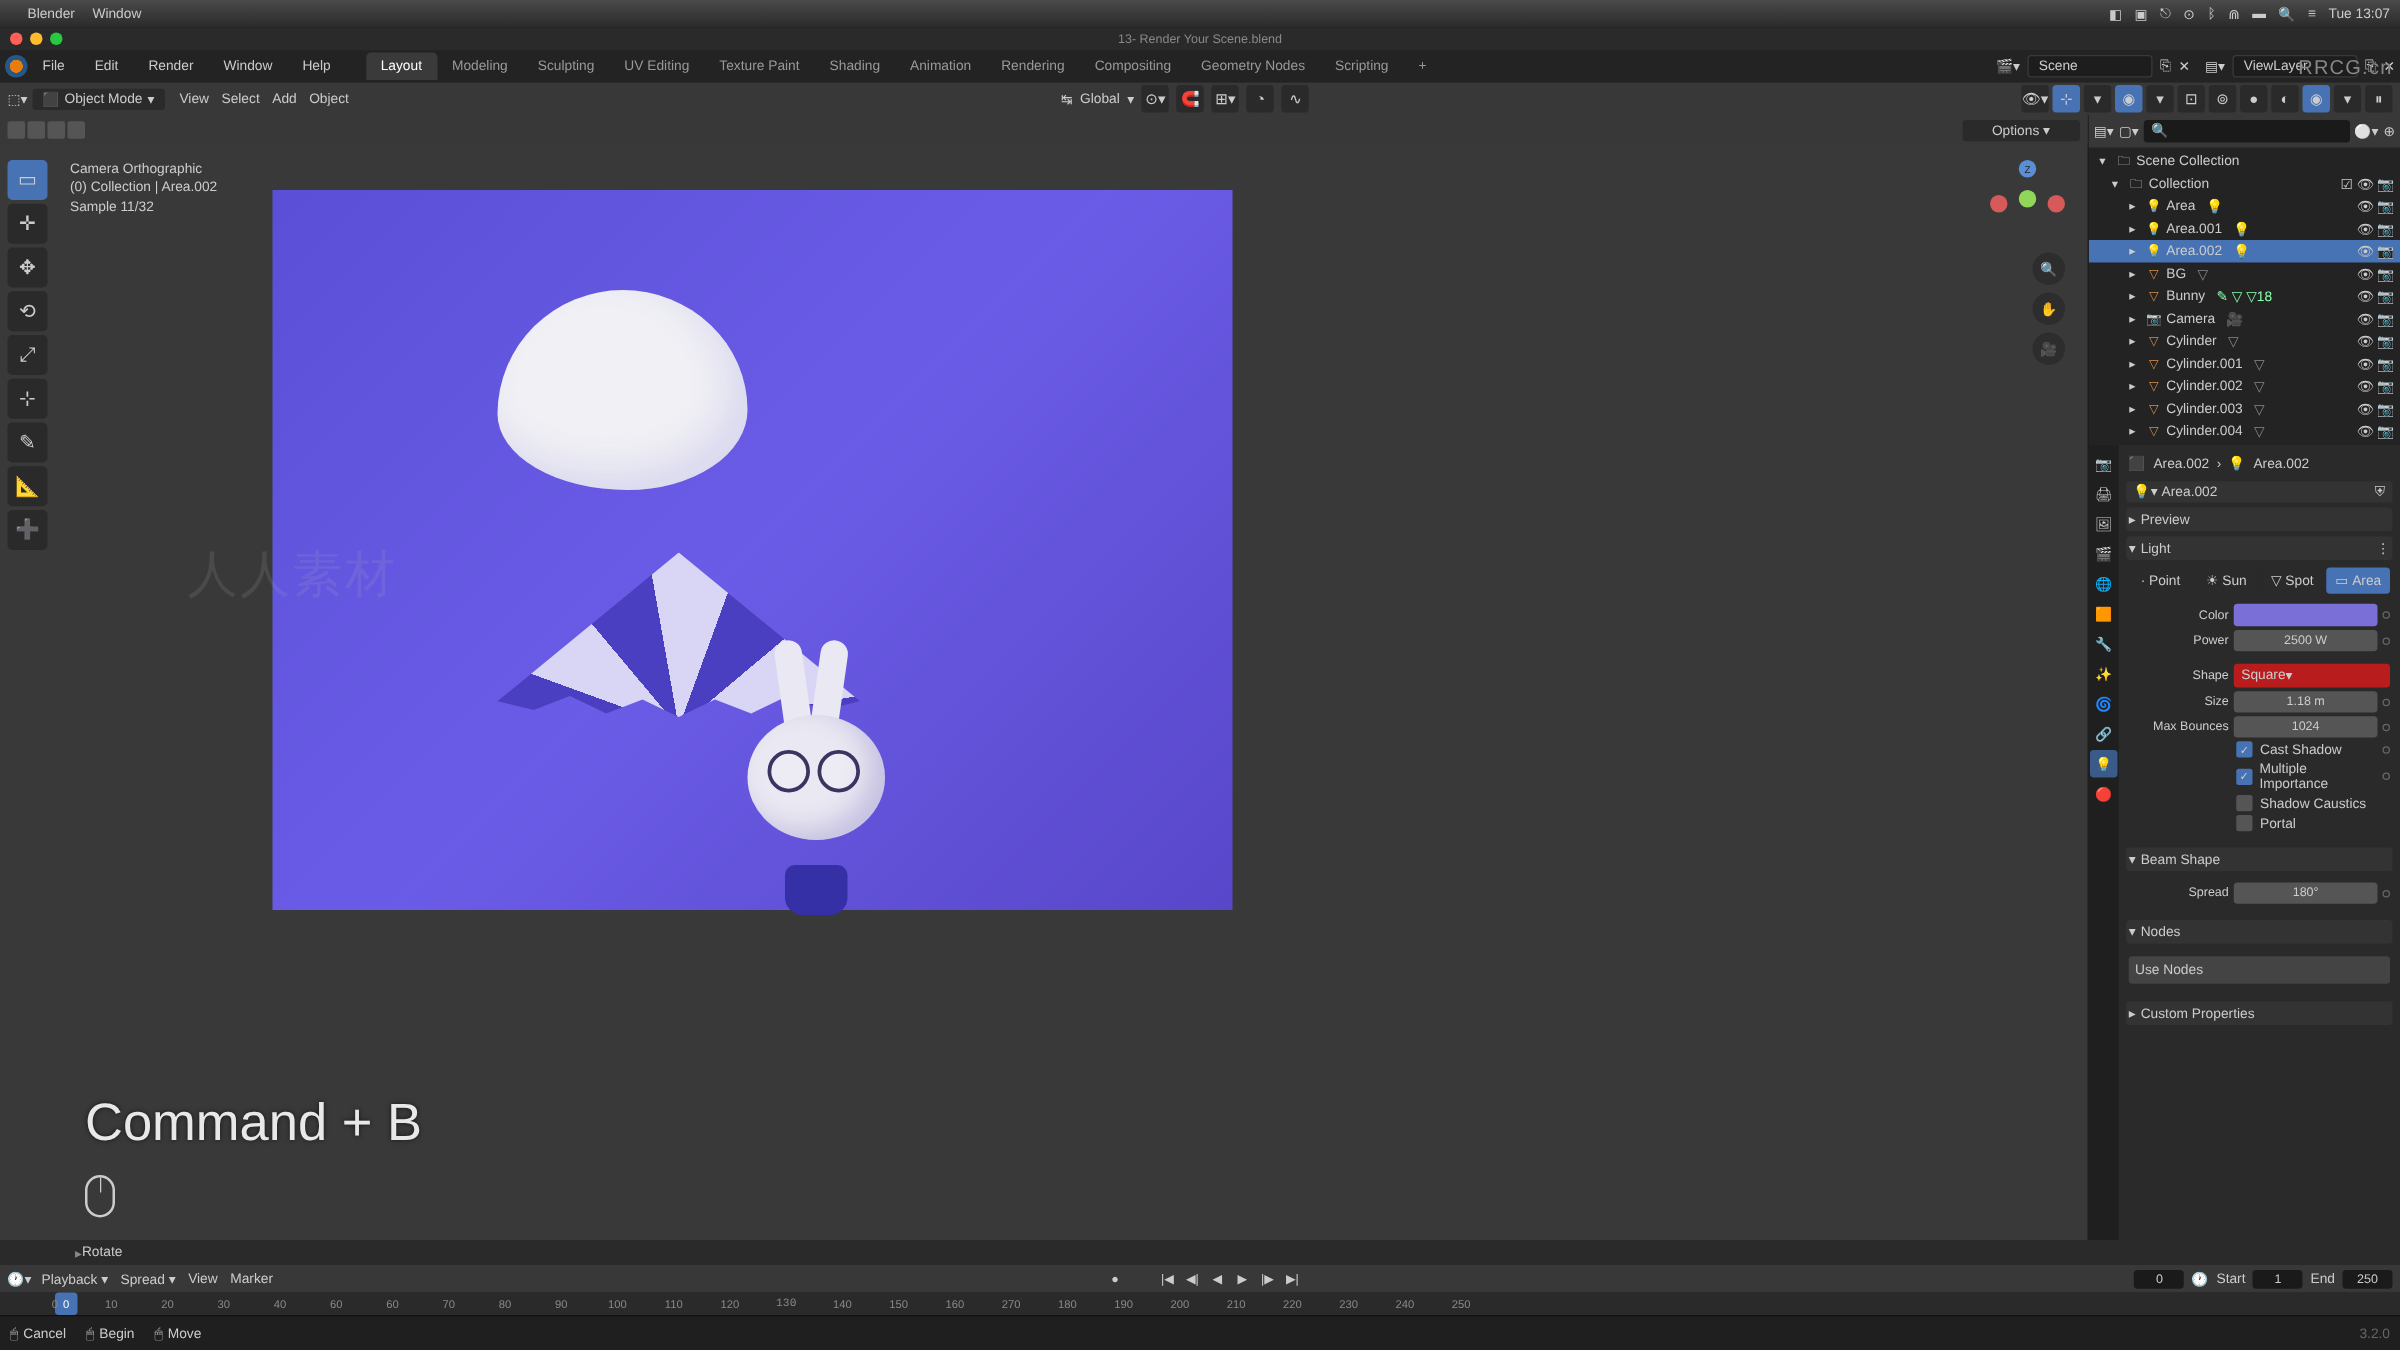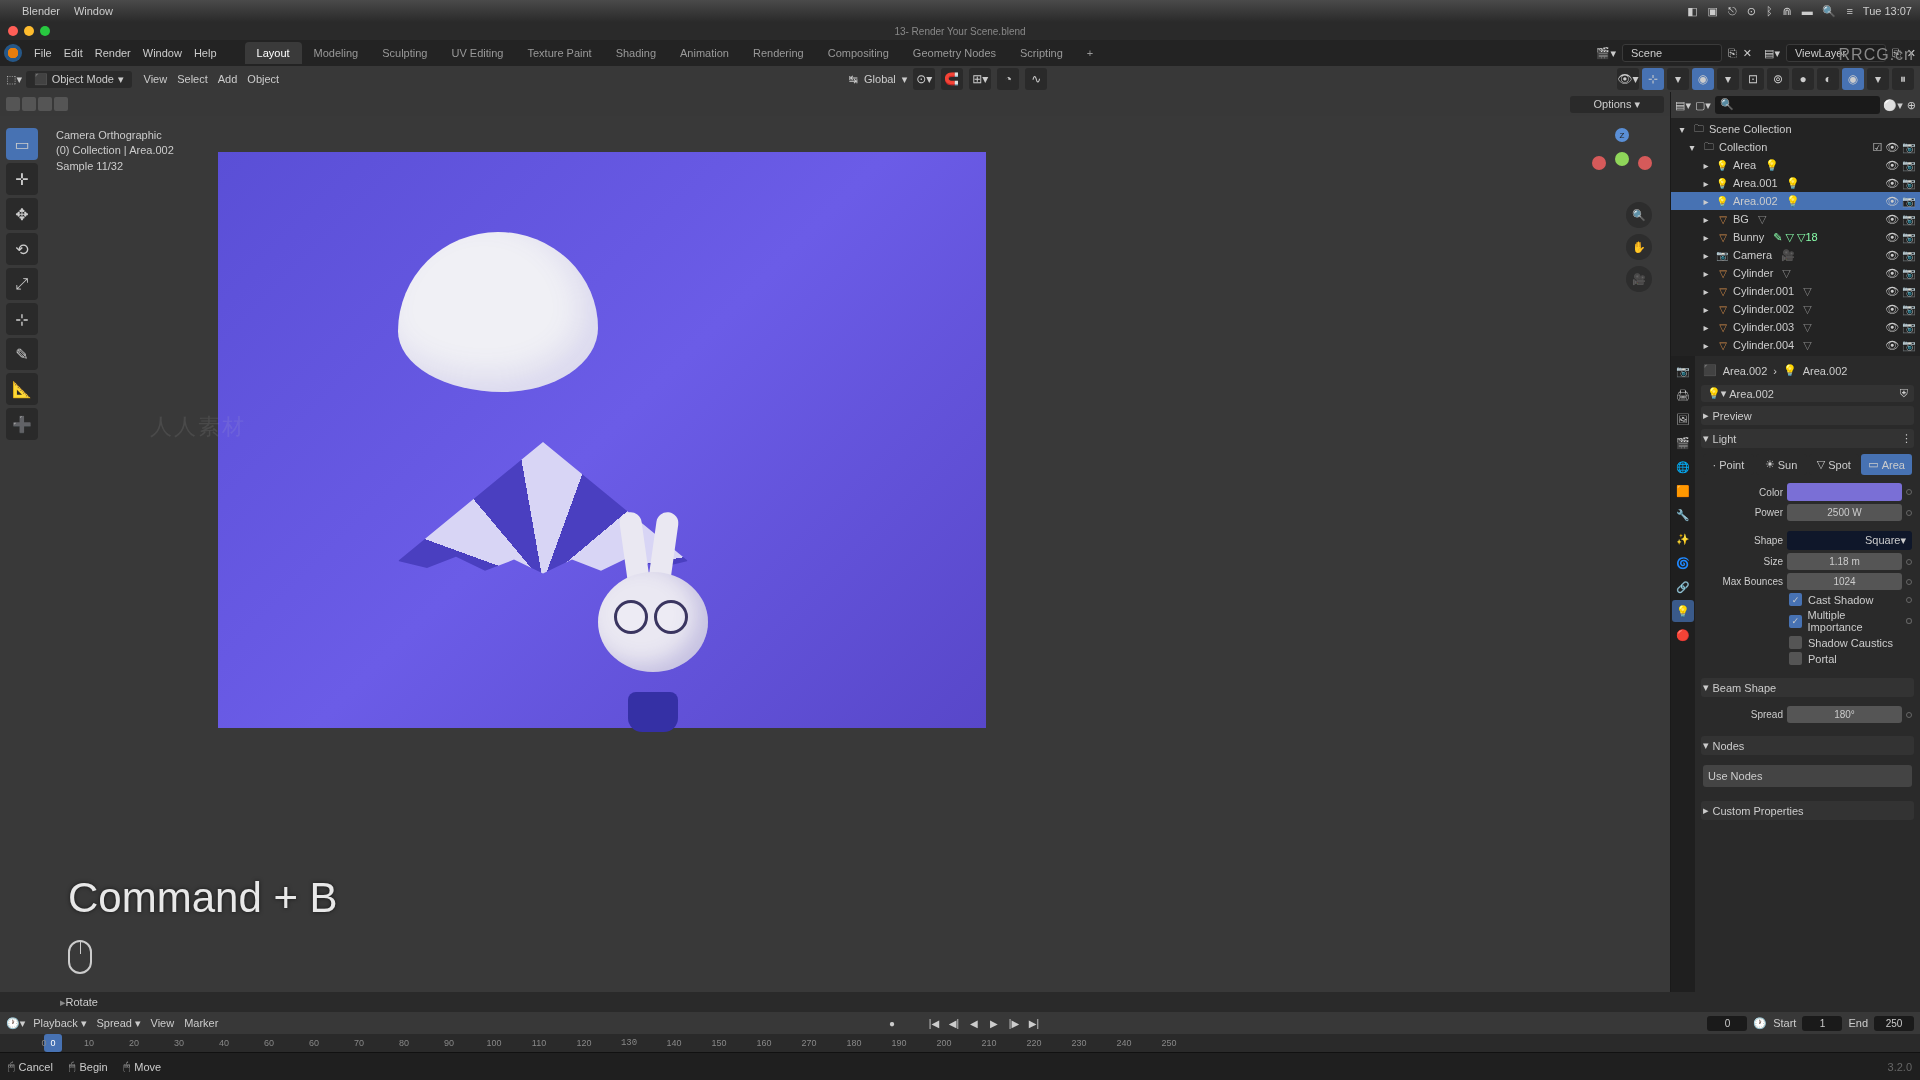--- a/index.html
+++ b/index.html
@@ -7,21 +7,21 @@
 .mac-menubar{height:22px;background:linear-gradient(180deg,#4a4a4a,#2a2a2a);display:flex;align-items:center;padding:0 8px;justify-content:space-between}
 .mac-left{display:flex;gap:14px;align-items:center}
 .mac-right{display:flex;gap:10px;align-items:center;font-size:10px}
 .apple-icon{font-size:13px}
 .titlebar{height:18px;background:#2a2a2a;display:flex;align-items:center;padding-left:8px;gap:6px;position:relative}
 .traffic{display:flex;gap:6px}
 .dot{width:10px;height:10px;border-radius:50%}
 .dot.r{background:#ff5f57}.dot.y{background:#febc2e}.dot.g{background:#28c840}
 .titlebar-title{position:absolute;left:50%;transform:translateX(-50%);font-size:10px;color:#888}
 .topbar{height:26px;background:#232323;display:flex;align-items:center;padding:0 4px;gap:2px}
-.topbar-menu{display:flex;padding-left:4px}
+.topbar-menu{display:flex;gap:12px;padding-left:4px}
 .topbar-menu span{padding:4px 6px}
 .workspace-tabs{display:flex;margin-left:20px}
 .ws-tab{padding:5px 12px;color:#999}
 .ws-tab.active{background:#3a3a3a;color:#fff;border-radius:4px 4px 0 0}
 .topbar-right{margin-left:auto;display:flex;gap:6px;align-items:center}
 .scene-input{background:#1d1d1d;border:1px solid #3a3a3a;padding:2px 8px;border-radius:3px;width:100px}
 .header-bar{height:26px;background:#383838;display:flex;align-items:center;padding:0 6px;gap:4px}
 .mode-select{background:#2a2a2a;padding:2px 8px;border-radius:3px;display:flex;align-items:center;gap:4px}
 .header-menu{display:flex;gap:10px;margin-left:8px}
 .header-center{margin-left:auto;margin-right:auto;display:flex;gap:6px;align-items:center}
@@ -107,21 +107,21 @@
 .tl-right{display:flex;gap:6px;align-items:center}
 .frame-input{background:#1a1a1a;padding:2px 10px;border-radius:3px;font-size:10px;min-width:40px;text-align:center}
 .tick-row{height:18px;background:#2a2a2a;position:relative;display:flex;align-items:center}
 .tick{position:absolute;font-size:9px;color:#888;transform:translateX(-50%)}
 .playhead{position:absolute;left:44px;top:0;width:18px;height:18px;background:#4772b3;border-radius:3px;display:flex;align-items:center;justify-content:center;font-size:9px;color:#fff}
 
 .statusbar{height:28px;background:#1f1f1f;display:flex;align-items:center;padding:0 8px;gap:16px;border-top:1px solid #111}
 .status-item{display:flex;align-items:center;gap:4px;font-size:10px}
 .status-right{margin-left:auto;color:#666}
 .watermark{position:absolute;right:6px;top:24px;color:#888;font-size:16px;z-index:10;letter-spacing:1px}
-.wm2{position:absolute;left:150px;top:320px;color:rgba(200,200,200,0.12);font-size:22px;z-index:2;letter-spacing:2px}
+.wm2{position:absolute;left:150px;top:340px;color:rgba(200,200,200,0.12);font-size:40px;z-index:2;letter-spacing:2px}
 </style>
 </head>
 <body>
 
 <div class="mac-menubar">
   <div class="mac-left">
     <span class="apple-icon"></span>
     <span>Blender</span>
     <span>Window</span>
   </div>
@@ -492,21 +492,21 @@
                 <div class="prop-value prop-color"></div>
                 <span class="prop-dot"></span>
               </div>
             <div class="prop-row">
                 <span class="prop-label">Power</span>
                 <div class="prop-value">2500 W</div>
                 <span class="prop-dot"></span>
               </div>
             <div class="prop-row" style="margin-top:10px">
                 <span class="prop-label">Shape</span>
-                <div class="prop-value" style="background:#0f172a;text-align:left;display:flex;justify-content:flex-end">
+                <div class="prop-value" style="background:#b91c1c;text-align:left;display:flex;justify-content:flex-start">
                   <span>Square</span>
                   <span>▾</span>
                 </div>
               </div>
             <div class="prop-row">
                 <span class="prop-label">Size</span>
                 <div class="prop-value">1.18 m</div>
                 <span class="prop-dot"></span>
               </div>
             <div class="prop-row">

